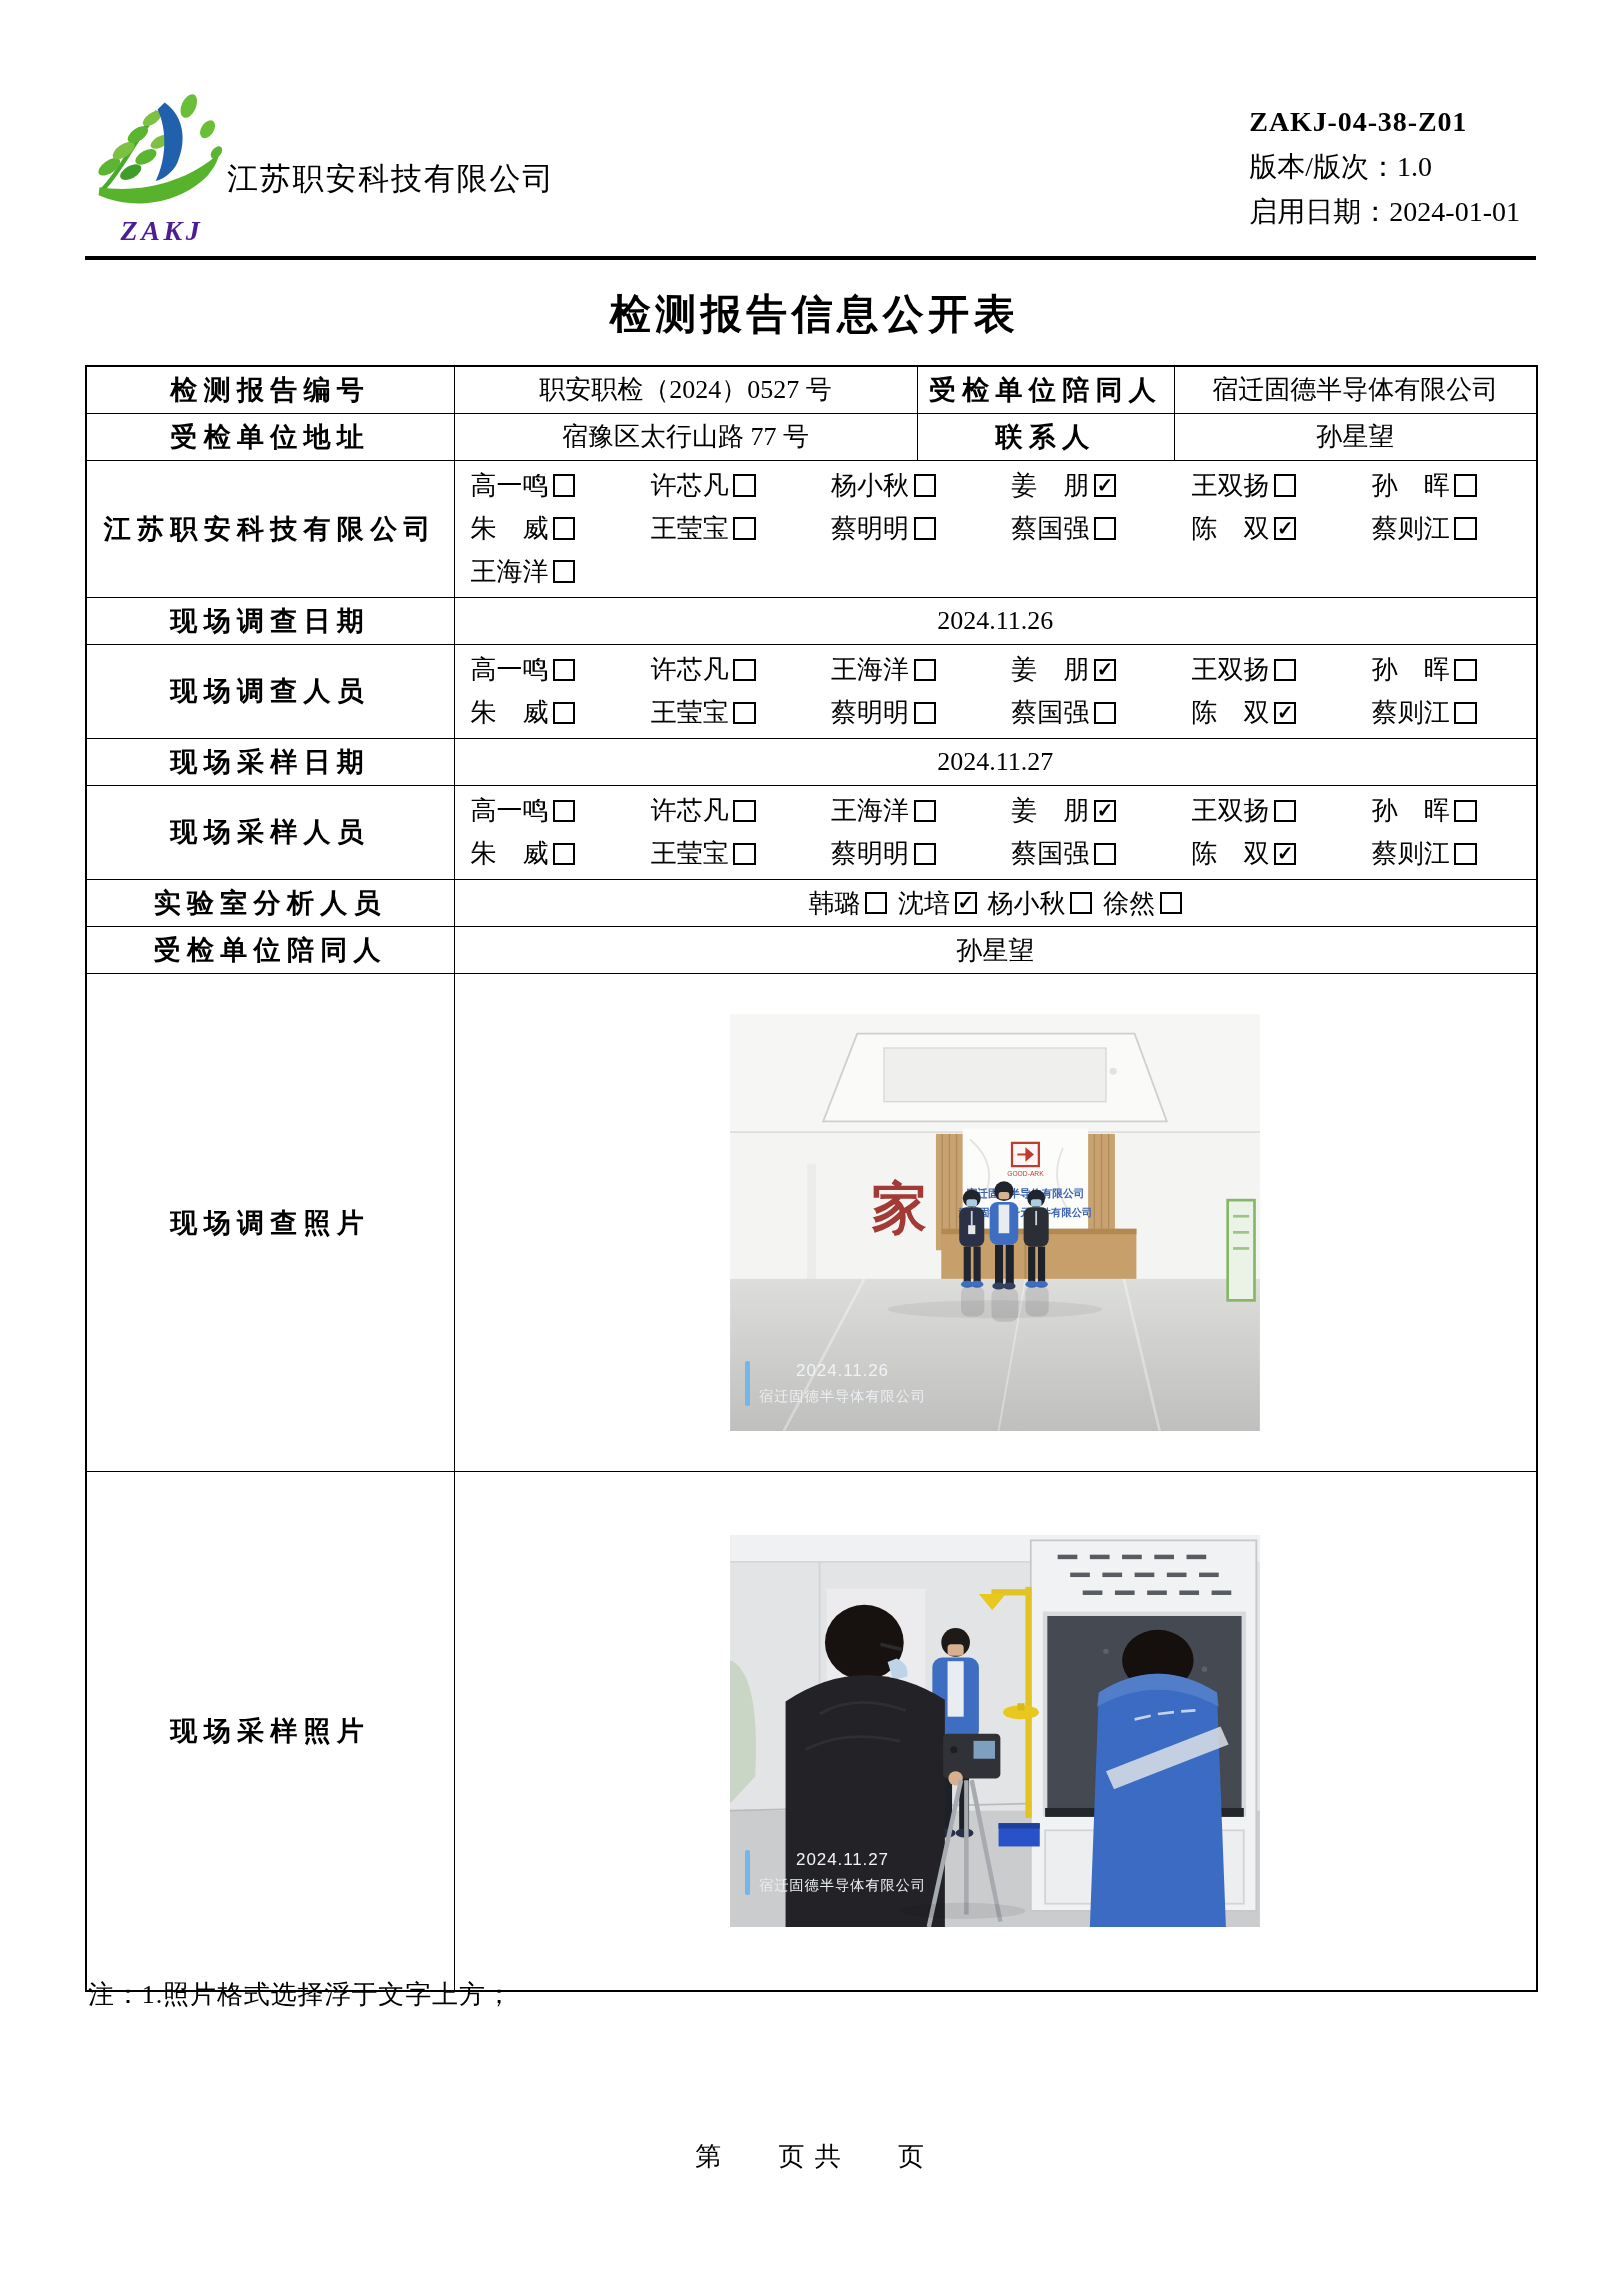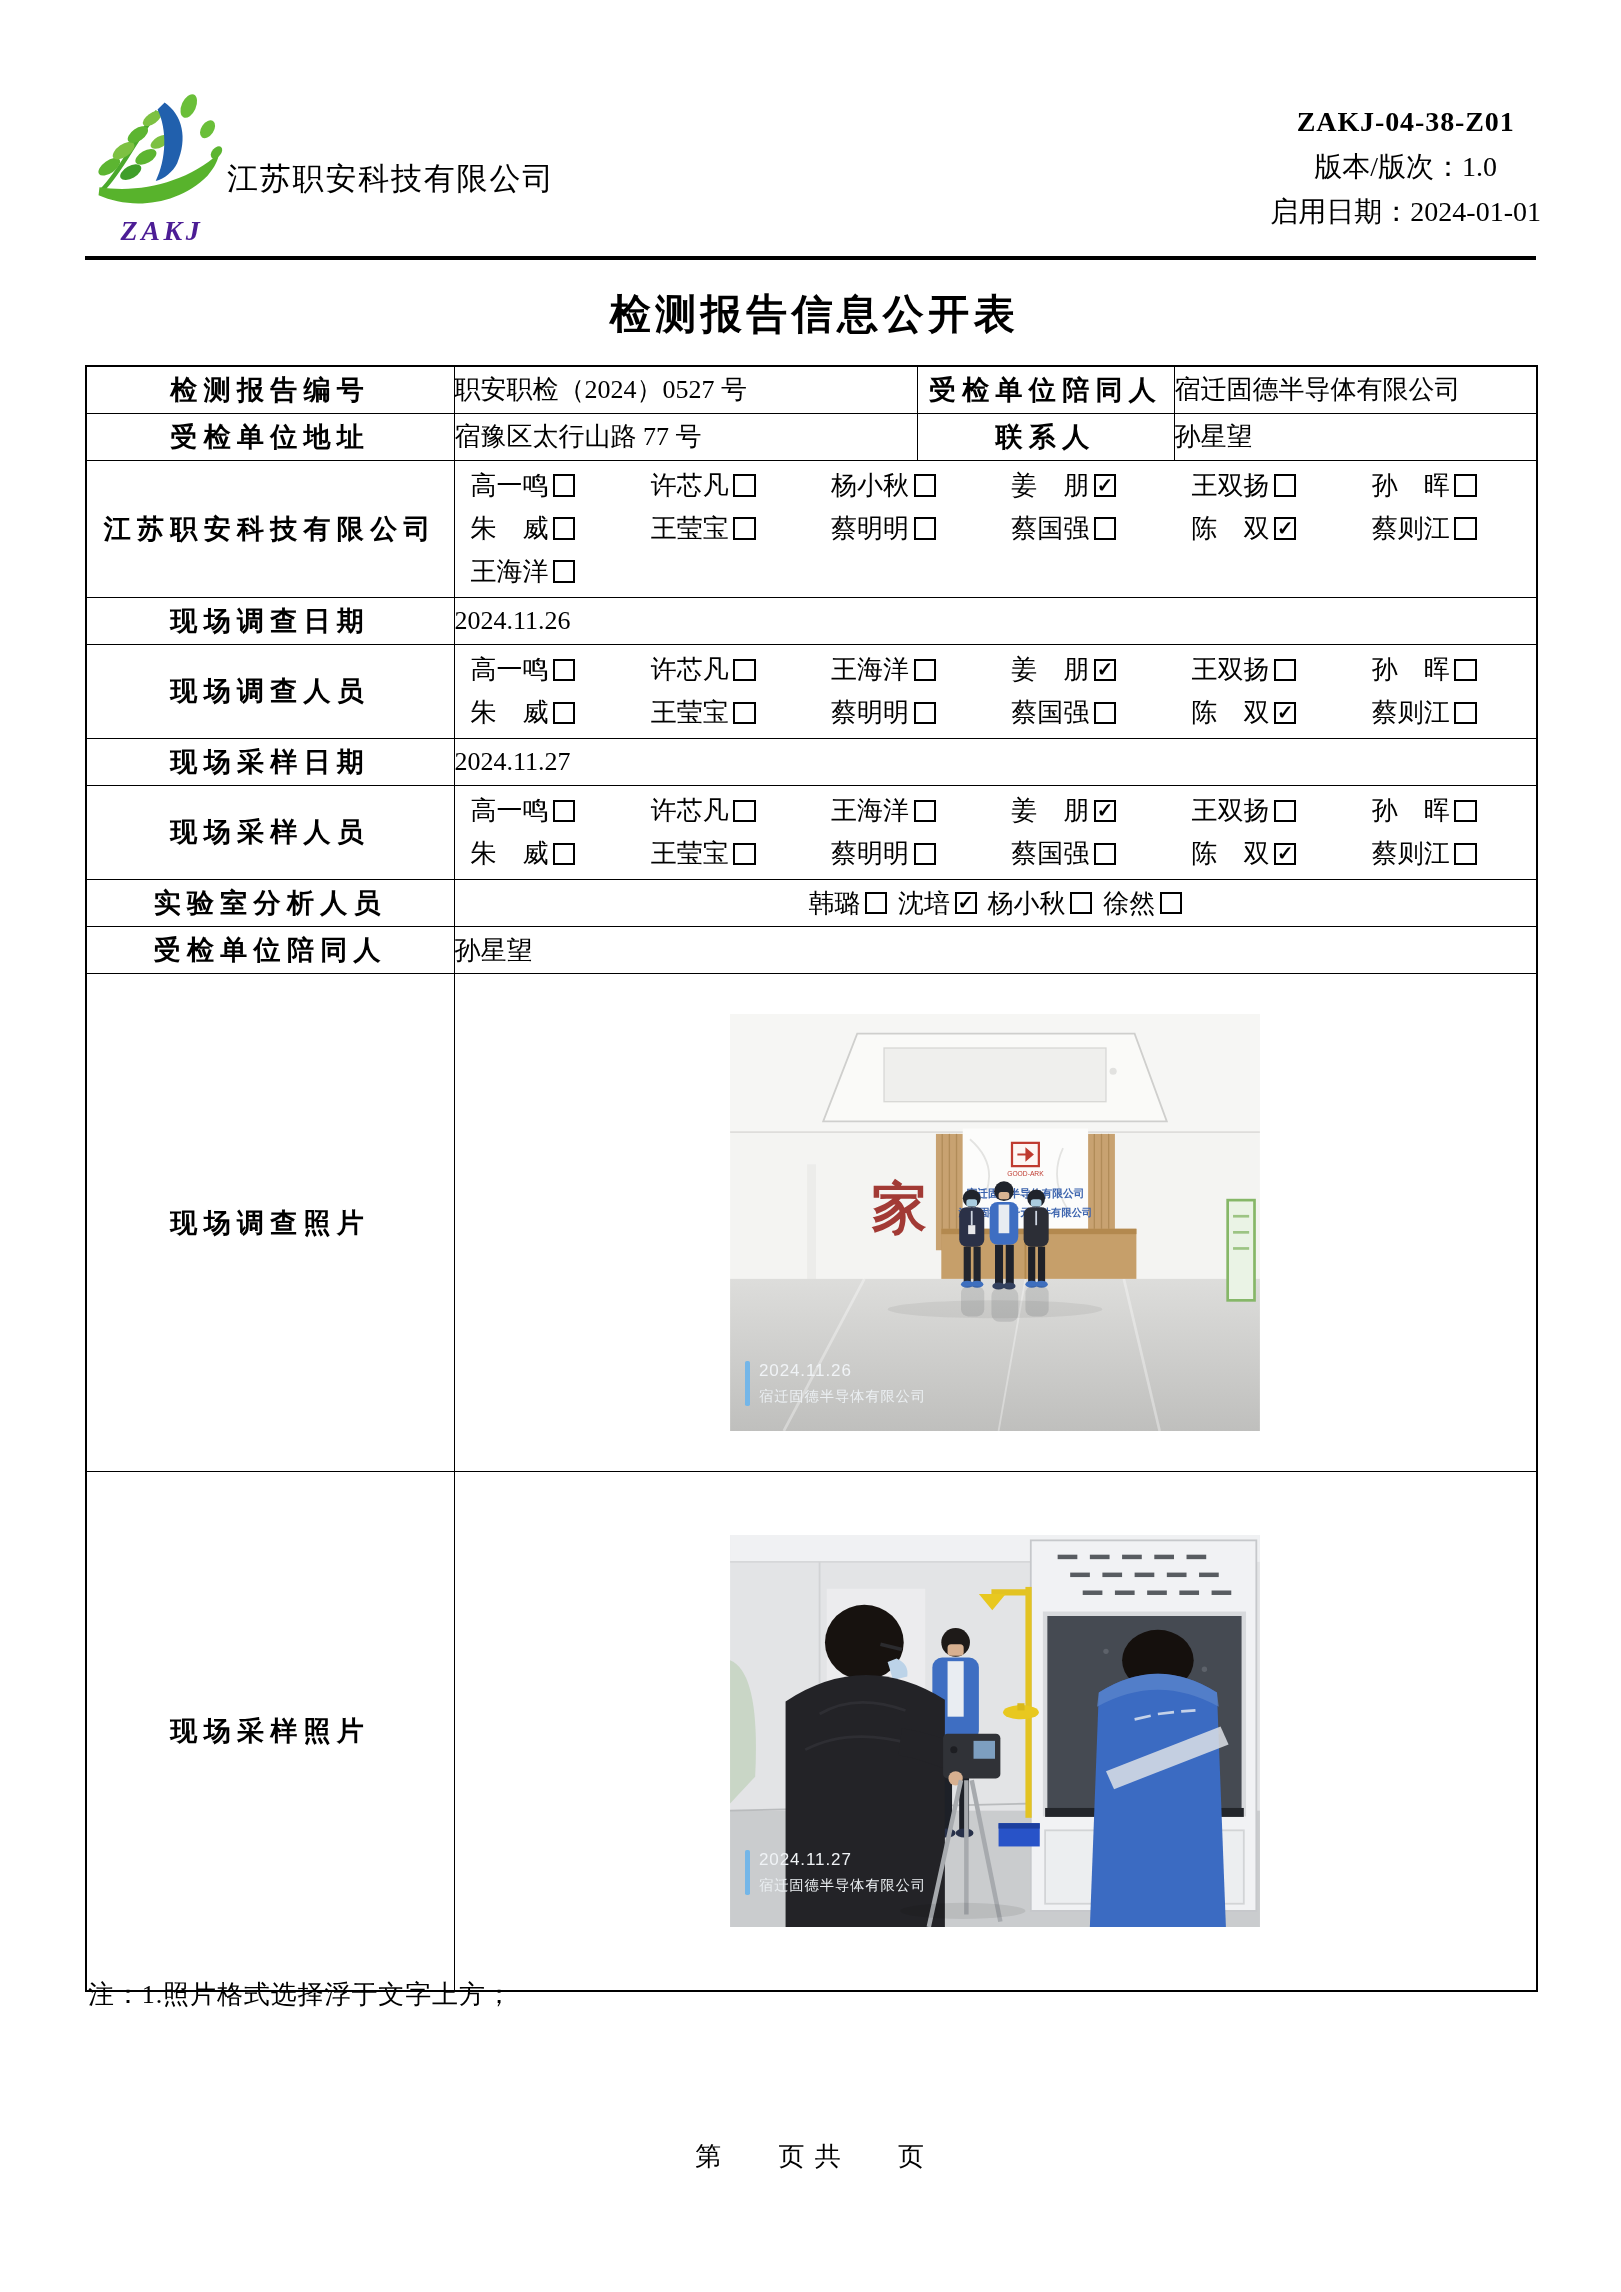--- a/index.html
+++ b/index.html
@@ -11,37 +11,37 @@
   }
 
   
   .logo-svg { position:absolute; left:75px; top:81px; }
   .logo-zakj {
     position:absolute; left:86px; top:215px; width:152px; text-align:center;
     font-size:28px; font-weight:bold; font-style:italic; color:#4c1d95;
     letter-spacing:3.6px;
   }
   .company-name { position:absolute; left:227px; top:158px; font-size:31px; letter-spacing:1.8px; }
-  .doc-meta { position:absolute; right:80px; top:99px; text-align:center; font-size:28px; line-height:45px; }
+  .doc-meta { position:absolute; right:101px; top:99px; text-align:left; font-size:28px; line-height:45px; }
   .doc-meta .code { font-weight:bold; letter-spacing:0.9px; }
   .header-rule { position:absolute; left:85px; right:85px; top:256px; height:3.6px; background:#000; }
 
   .doc-title {
     position:absolute; left:4px; width:100%; top:287px; text-align:center;
     font-size:41px; font-weight:bold; letter-spacing:4.5px;
   }
 
   
   table.info {
     position:absolute; left:85px; top:365px; width:1451px;
     border-collapse:collapse; table-layout:fixed; border:2.7px solid #000;padding-left:20px;
   }
   .info th, .info td { border:1.8px solid #000; vertical-align:middle; }
   .info th { font-size:27px; font-weight:bold; letter-spacing:6.3px; text-align:center; padding:0 3.6px; }
-  .info td { font-size:26px; }
+  .info td { font-size:26px; text-align:center; }
   tr.r-s  { height:47px; }
   tr.r-3l { height:136px; }
   tr.r-2l { height:91px; }
   tr.r-p1 { height:498px; }
   tr.r-p2 { height:519px; }
 
   td.names { padding:3.6px 0; }
   .pline { display:grid; grid-template-columns:repeat(6,1fr); align-items:center; height:43px; }
   .person { display:flex; align-items:center; justify-content:flex-start; padding-left:16px;
             font-size:26px; white-space:nowrap; letter-spacing:0; }

